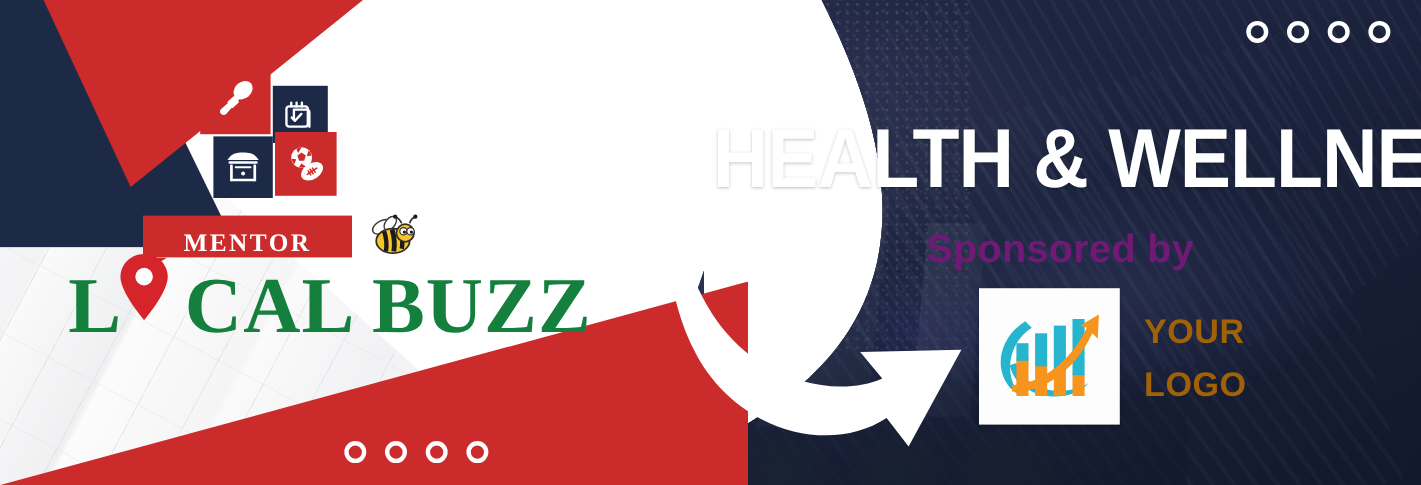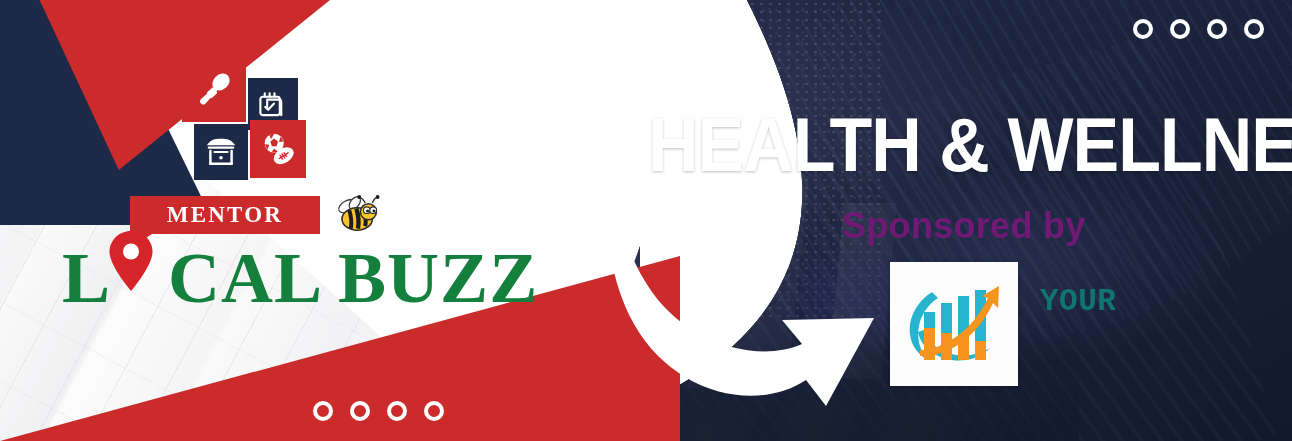--- a/index.html
+++ b/index.html
@@ -148,21 +148,21 @@
   .tile{position:absolute;display:flex;align-items:center;justify-content:center;}
   .tile svg{display:block;}
   .t-mic   {left:0;   top:0;   width:64px;height:64px;background:#cc2b2b;}
   .t-cal   {left:66px;top:20px;width:50px;height:52px;background:#1d2a47;}
   .t-shop  {left:12px;top:66px;width:54px;height:56px;background:#1d2a47;}
   .t-ball  {left:68px;top:62px;width:56px;height:58px;background:#cc2b2b;}
 
   .mentor-row{position:relative;margin-top:16px;height:44px;}
   .mentor-banner{
     position:absolute;left:68px;top:0;width:190px;height:38px;
-    background:#cc2b2b;display:flex;align-items:center;justify-content:center;
+    background:#cc2b2b;display:flex;align-items:flex-end;justify-content:center;
   }
   .mentor-banner span{
     color:#fff;font-family:"Liberation Serif",serif;font-weight:bold;
     font-size:23px;letter-spacing:2.2px;
   }
   .mentor-tail{
     position:absolute;left:68px;top:38px;width:22px;height:14px;
     background:#cc2b2b;clip-path:polygon(0 0,100% 0,0 100%);
   }
   .bee{position:absolute;left:272px;top:-2px;width:48px;height:42px;}
@@ -195,22 +195,22 @@
   }
 
   
   .logo-card{
     position:absolute;left:890px;top:262px;width:128px;height:124px;
     background:#fdfdfd;display:flex;align-items:center;justify-content:center;
     box-shadow:0 1px 4px rgba(0,0,0,.25);
   }
   .your-logo{
     position:absolute;left:1040px;top:278px;
-    font-family:Liberation Mono, monospace;
-    font-weight:bold;font-size:31px;color:#0f766e;line-height:1.55;
+    font-family:Liberation Sans, sans-serif;
+    font-weight:bold;font-size:31px;color:#a16207;line-height:1.55;
     letter-spacing:.5px;white-space:nowrap;
   }
 
   
   .arrow{position:absolute;left:606px;top:148px;width:310px;height:290px;}
 
   
   .dots{position:absolute;display:flex;gap:17px;}
   .dots .dot{width:20px;height:20px;border-radius:50%;
              border:4px solid #ffffff;box-sizing:border-box;}
@@ -374,20 +374,21 @@
       <rect x="60" y="66" width="11" height="24" fill="#f7941e"></rect>
       <rect x="60" y="26" width="11" height="41" fill="#27b4cf"></rect>
       <rect x="77" y="70" width="11" height="20" fill="#f7941e"></rect>
       <rect x="77" y="20" width="11" height="51" fill="#27b4cf"></rect>
       <path d="M22 80 C44 80 74 62 90 28 L84 26 L101 16 L100 38 L95 33 C78 70 46 88 22 86 Z" fill="#f7941e"></path>
     </svg>
   </div>
 
   <div class="your-logo">
     <div>YOUR</div>
+    <div>LOGO</div>
   </div>
 
   <div class="dots" id="dots-top">
     <span class="dot"></span>
     <span class="dot"></span>
     <span class="dot"></span>
     <span class="dot"></span>
   </div>
   <div class="dots" id="dots-bottom">
     <span class="dot"></span>

